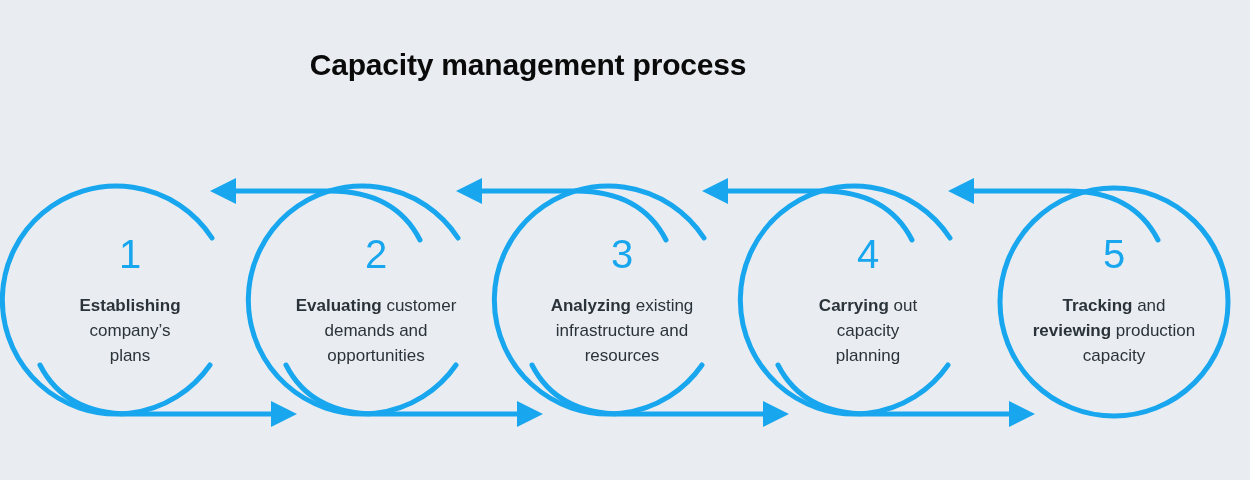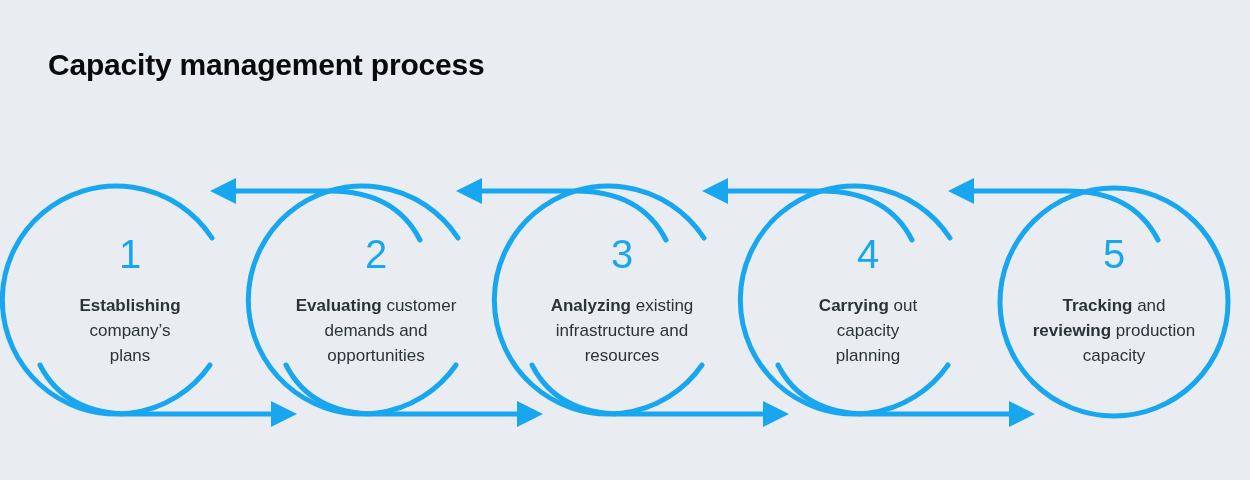--- a/index.html
+++ b/index.html
@@ -18,27 +18,26 @@
     position: relative;
     width: 1250px;
     height: 480px;
     background: #e9edf1;
   }
   #title {
     position: absolute;
     left: 0;
     top: 48px;
     width: 1056px;
-    text-align: left;
+    text-align: center;
     font-size: 30px;
     font-weight: bold;
     color: #0a0a0a;
     letter-spacing: -0.2px;
     font-family: "Liberation Sans", sans-serif;
-    margin-left: 48px;
   }
   #diagram {
     position: absolute;
     left: 0;
     top: 0;
   }
   .step-number {
     font-size: 40px;
     font-weight: 300;
     fill: #18a6ef;

